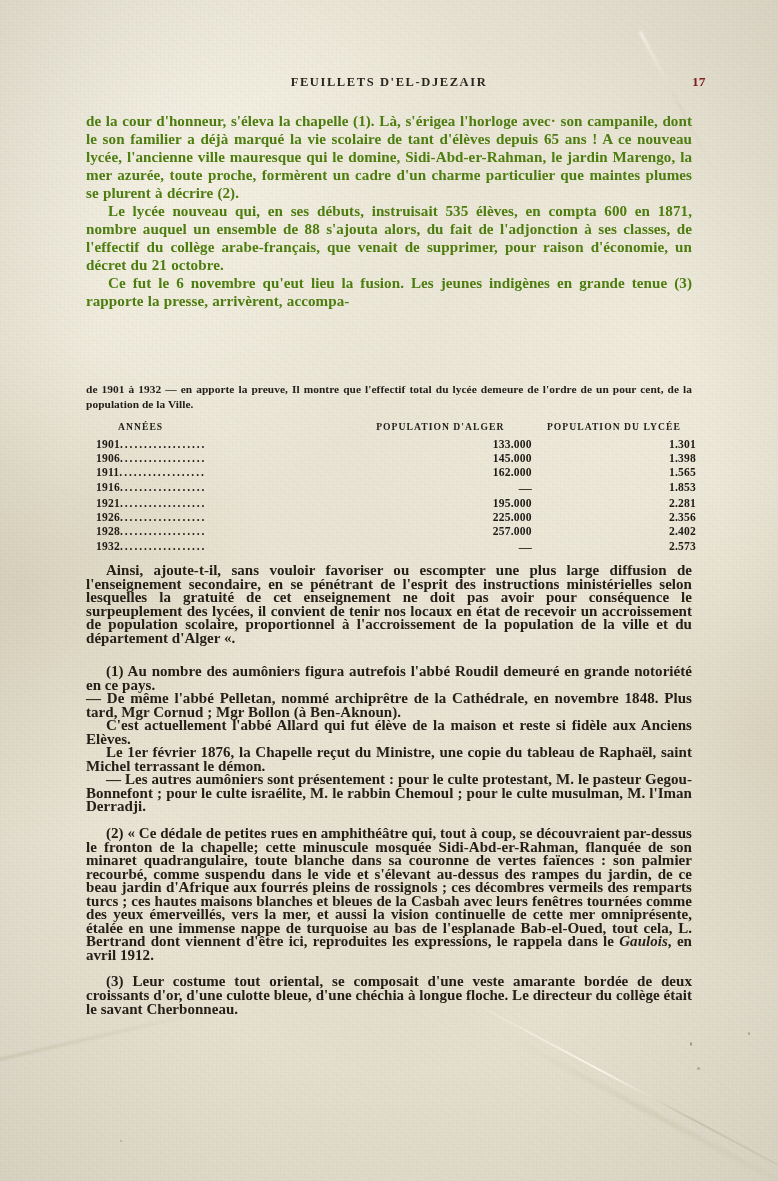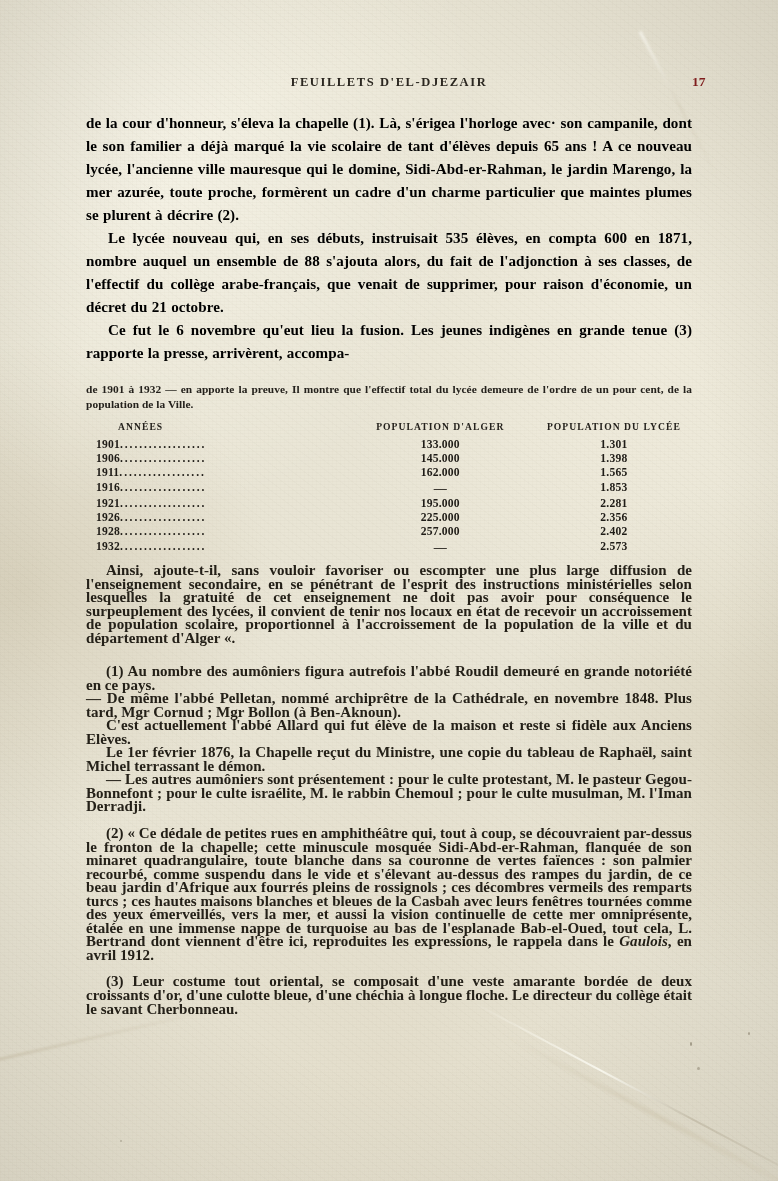--- a/index.html
+++ b/index.html
@@ -83,26 +83,26 @@
     width:86px;text-align:left;
     font-size:13.5px;font-weight:bold;color:#7f1d1d;
   }
 
   .body{
     position:absolute;left:86px;top:112px;width:606px;
   }
   .body p{
     margin:0;
     font-size:15.1px;
-    line-height:23px;
+    line-height:18px;
     text-align:justify;
     text-indent:22px;
     font-weight:bold;
     letter-spacing:.06px;
-    color:#000000;
+    color:#4d7c0f;
     word-spacing:.4px;
   }
   .body p.first{text-indent:0;}
 
   .note-intro{
     position:absolute;left:86px;top:382px;width:606px;
     font-size:11.4px;line-height:15.2px;text-align:justify;
     color:#24211c;font-weight:bold;letter-spacing:.05px;
   }
 
@@ -120,21 +120,21 @@
   table.stats th.c-lycee{width:170px;}
   table.stats td{
     font-size:11.6px;font-weight:bold;color:#1f1c17;
     padding:.5px 0;letter-spacing:.2px;
   }
   td.year{
     text-align:left;padding-left:28px;white-space:nowrap;
     font-size:11.8px;
   }
   td.year .leader{letter-spacing:1.9px;font-weight:bold;}
-  td.num{text-align:center;margin-top:36px;}
+  td.num{text-align:right;margin-top:36px;}
   td.num.dash{font-size:13px;letter-spacing:0;}
 
   .fine{
     position:absolute;left:86px;width:606px;
     font-size:15px;line-height:13.55px;text-align:justify;
     color:#242018;font-weight:bold;letter-spacing:.04px;
   }
   .fine p{margin:0;text-indent:20px;}
   .fine p.nodent{text-indent:0;}
   .fine em{}

